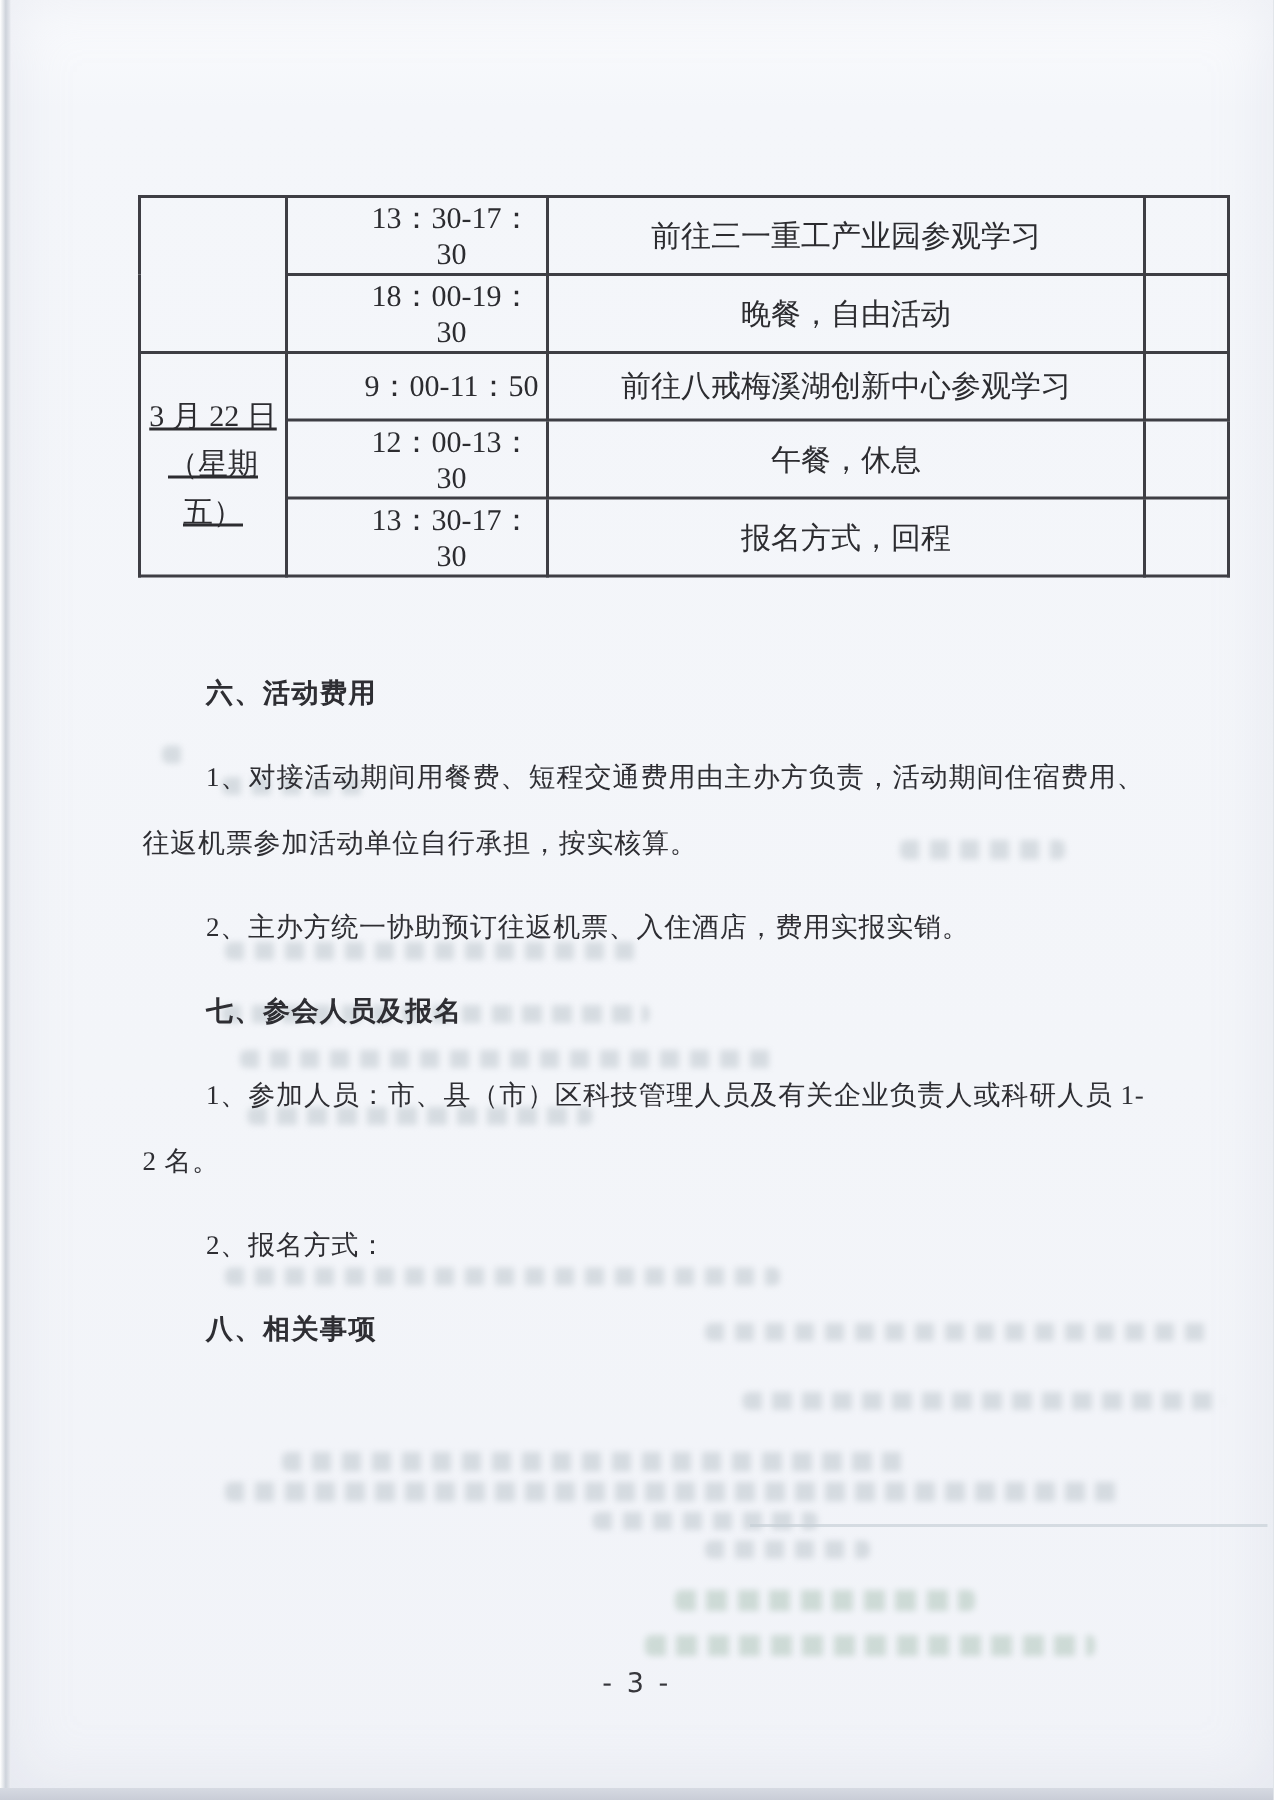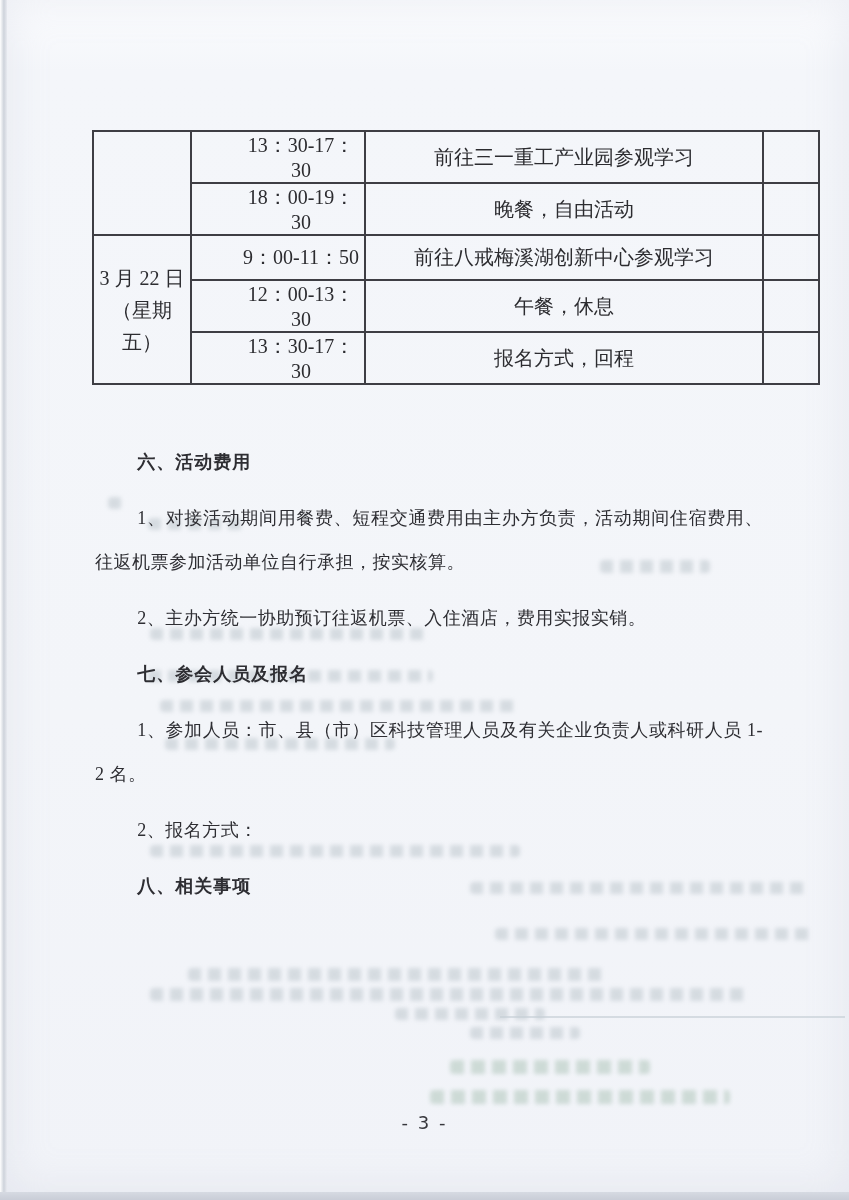--- a/index.html
+++ b/index.html
@@ -44,21 +44,21 @@
     text-align:center;
     vertical-align:middle;
     font-size:20px;
     padding:0 2px;
     overflow:hidden;
   }
   .schedule .c-date{width:92px;}
   .schedule .c-time{width:122px;padding-left:48px;}
   .schedule .c-act{width:392px;}
   .schedule .c-note{width:50px;}
-  .date-line{display:block;line-height:32px;font-size:20px;}
+  .date-line{display:block;line-height:32px;font-size:20px;text-decoration:underline;}
 
   
   .doc-body{
     position:absolute;
     left:95px;top:428px;
     width:668px;
     font-size:18px;
     line-height:44px;
     color:#2e2e33;
     text-align:justify;

